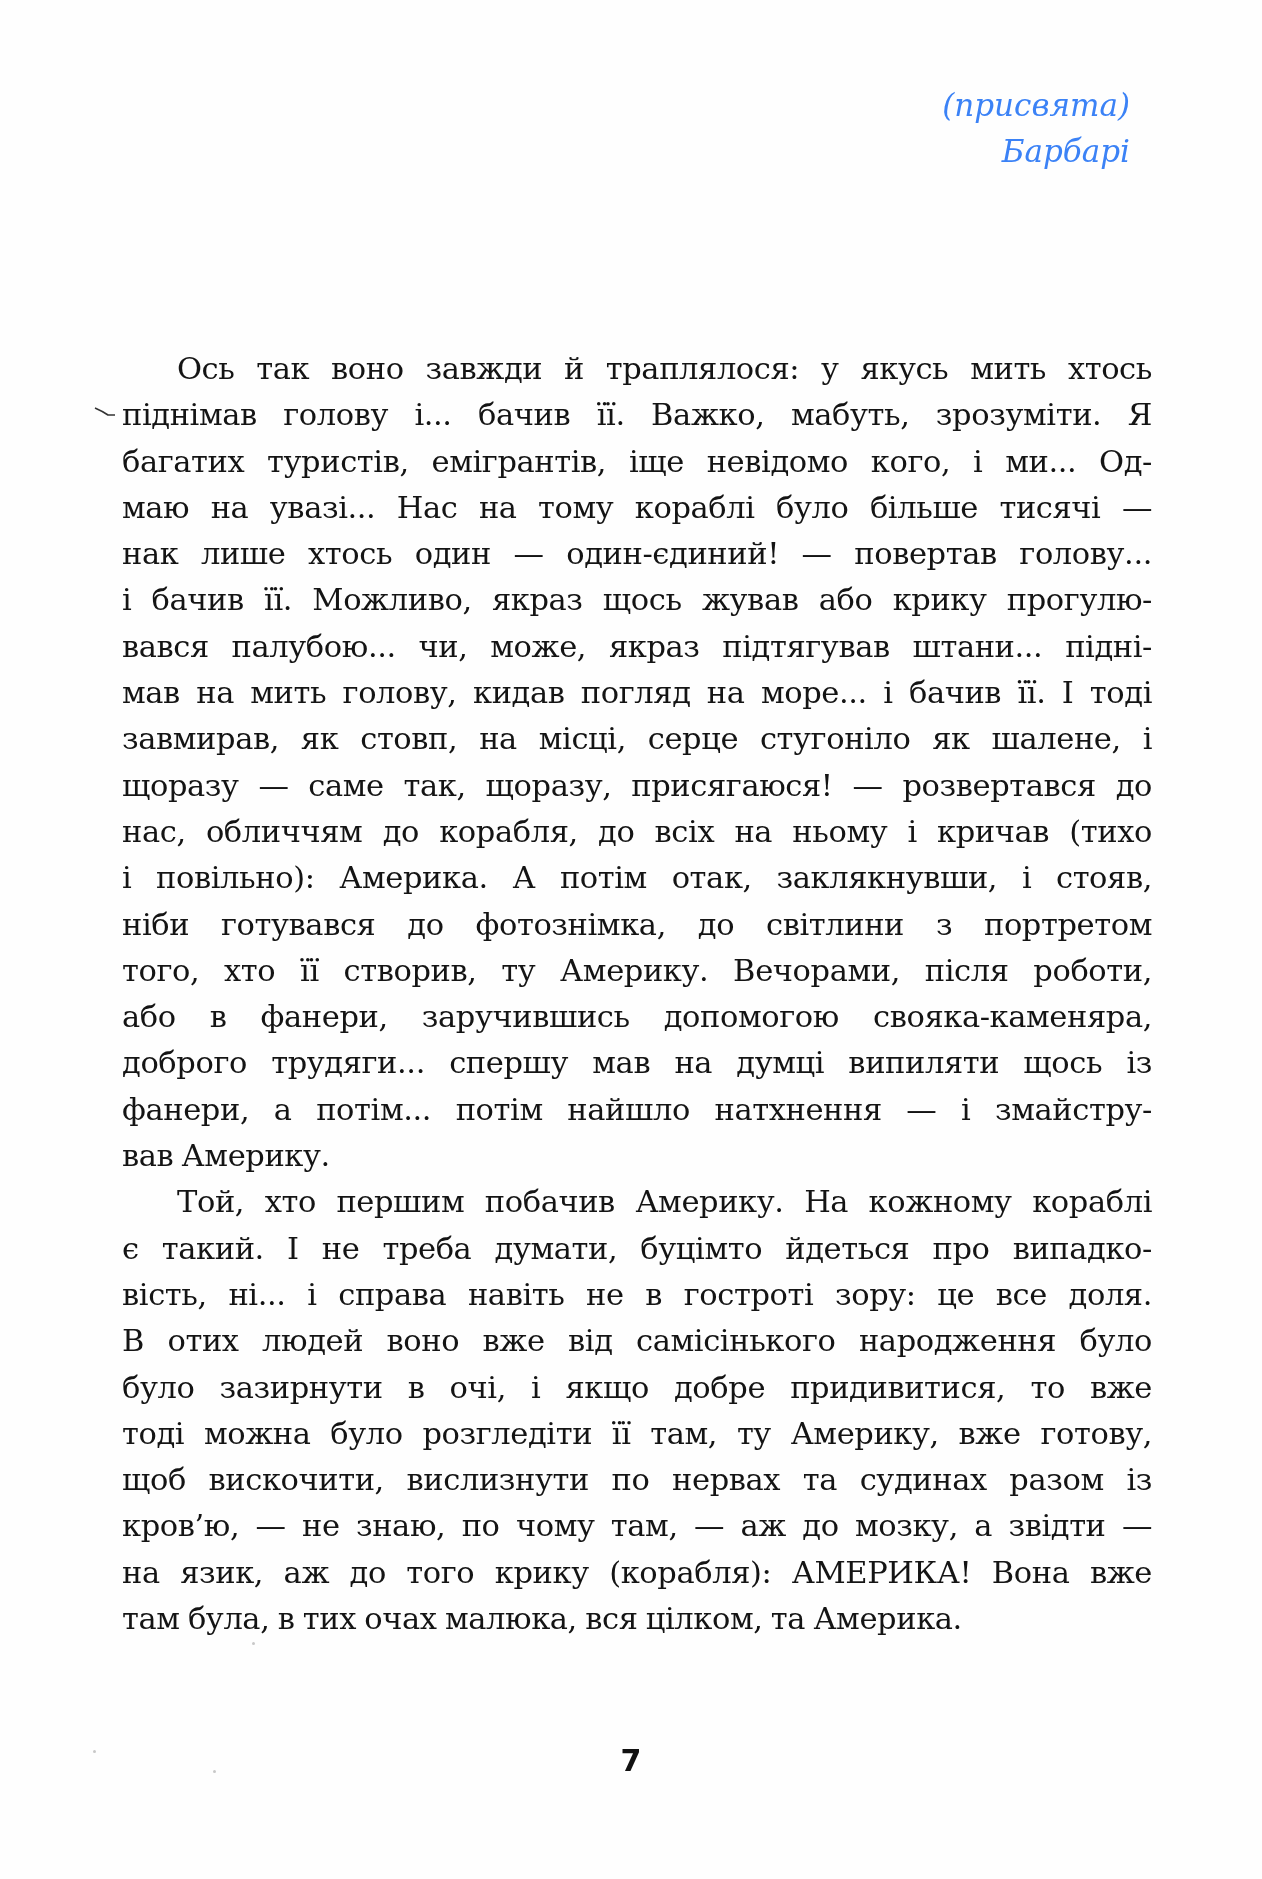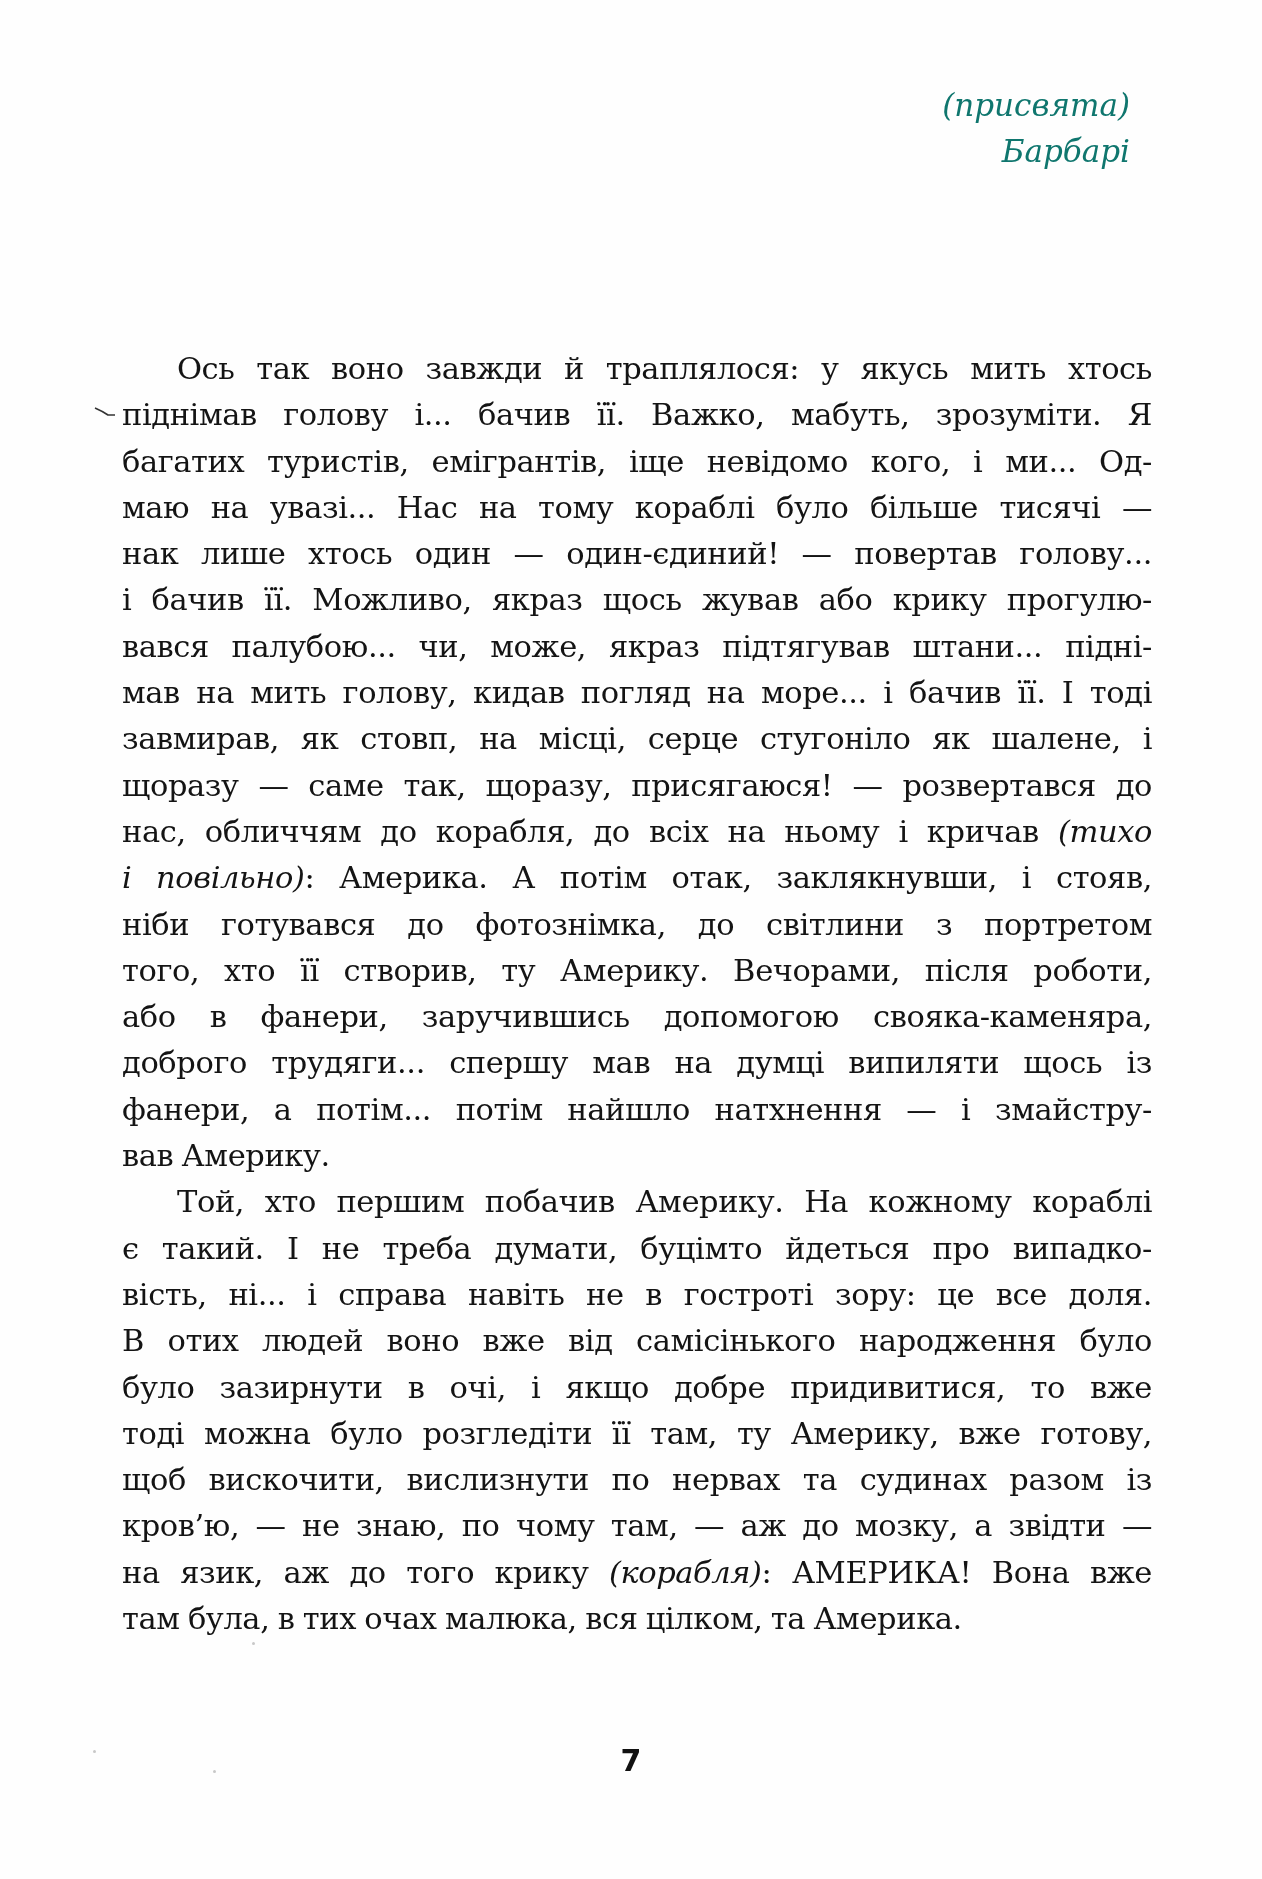--- a/index.html
+++ b/index.html
@@ -23,21 +23,21 @@
       background: #fefefe;
     }
     .dedication {
       position: absolute;
       right: 132px;
       top: 82px;
       text-align: right;
       font-style: italic;
       font-size: 31px;
       line-height: 46px;
-      color: #0f766e;
+      color: #3b82f6;
     }
     .dedication div { white-space: nowrap; }
     .body-text {
       position: absolute;
       left: 122px;
       top: 346px;
       width: 1030px;
     }
     .line {
       height: 46.3px;
@@ -48,21 +48,21 @@
       text-align-last: justify;
       letter-spacing: -0.4px;
       word-spacing: -1px;
     }
     .line.last {
       text-align-last: left;
     }
     .line.indent {
       padding-left: 55px;
     }
-    .line .it { font-style: italic; }
+    .line .it { }
     .page-number {
       position: absolute;
       left: 0;
       width: 1262px;
       top: 1743px;
       text-align: center;
       font-family: "DejaVu Sans", "Liberation Sans", sans-serif;
       font-weight: bold;
       font-size: 30px;
       color: #111;

